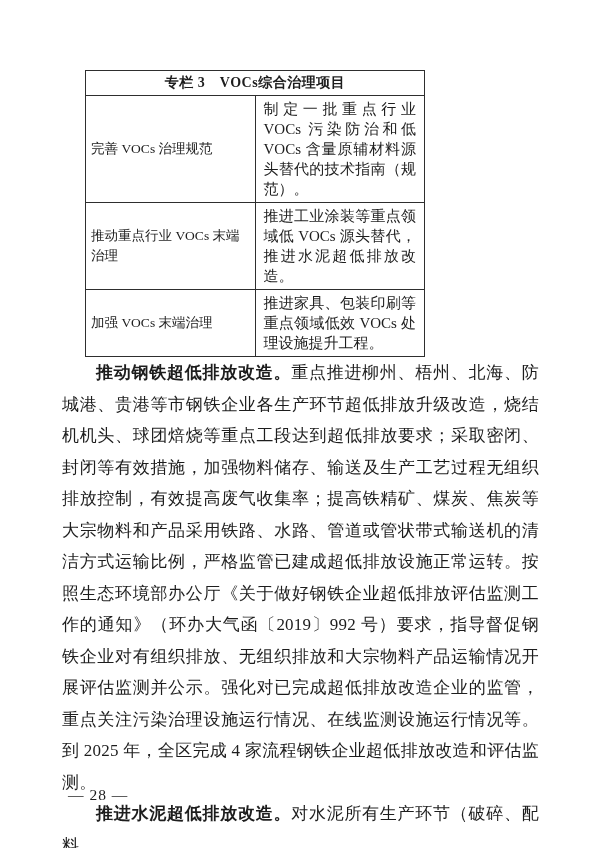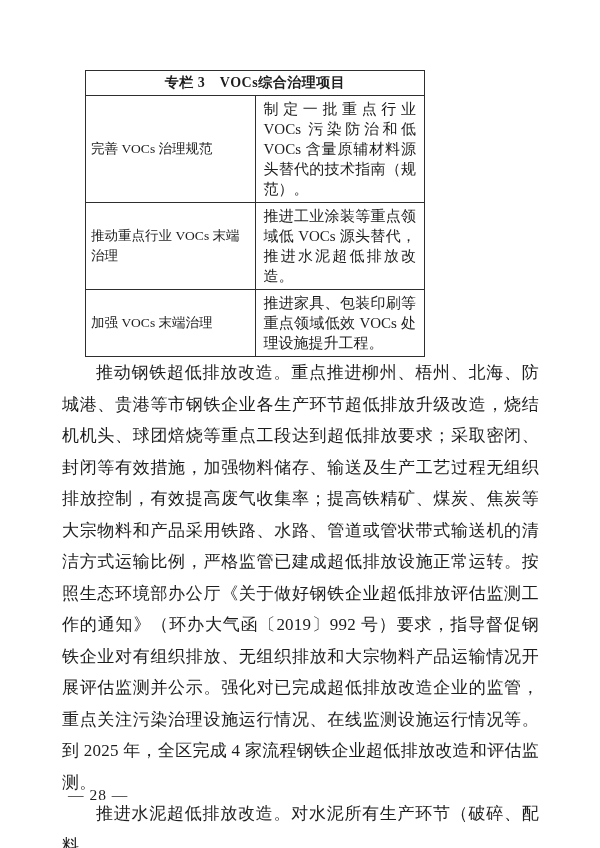--- a/index.html
+++ b/index.html
@@ -23,21 +23,21 @@
     margin:0;
     font-size:17px;
     line-height:34px;
     text-align:justify;
     letter-spacing:0.2px;
   }
   .para{
     line-height:31.5px;
     text-indent:2em;
   }
-  .lead{font-weight:normal;}
+  .lead{font-weight:bold;}
   .box-table{
     border-collapse:collapse;
     width:340px;
     margin:10px 0 0 23px;
     table-layout:fixed;
   }
   .box-table th,
   .box-table td{
     border:1.3px solid #2e2e2e;
     vertical-align:middle;

